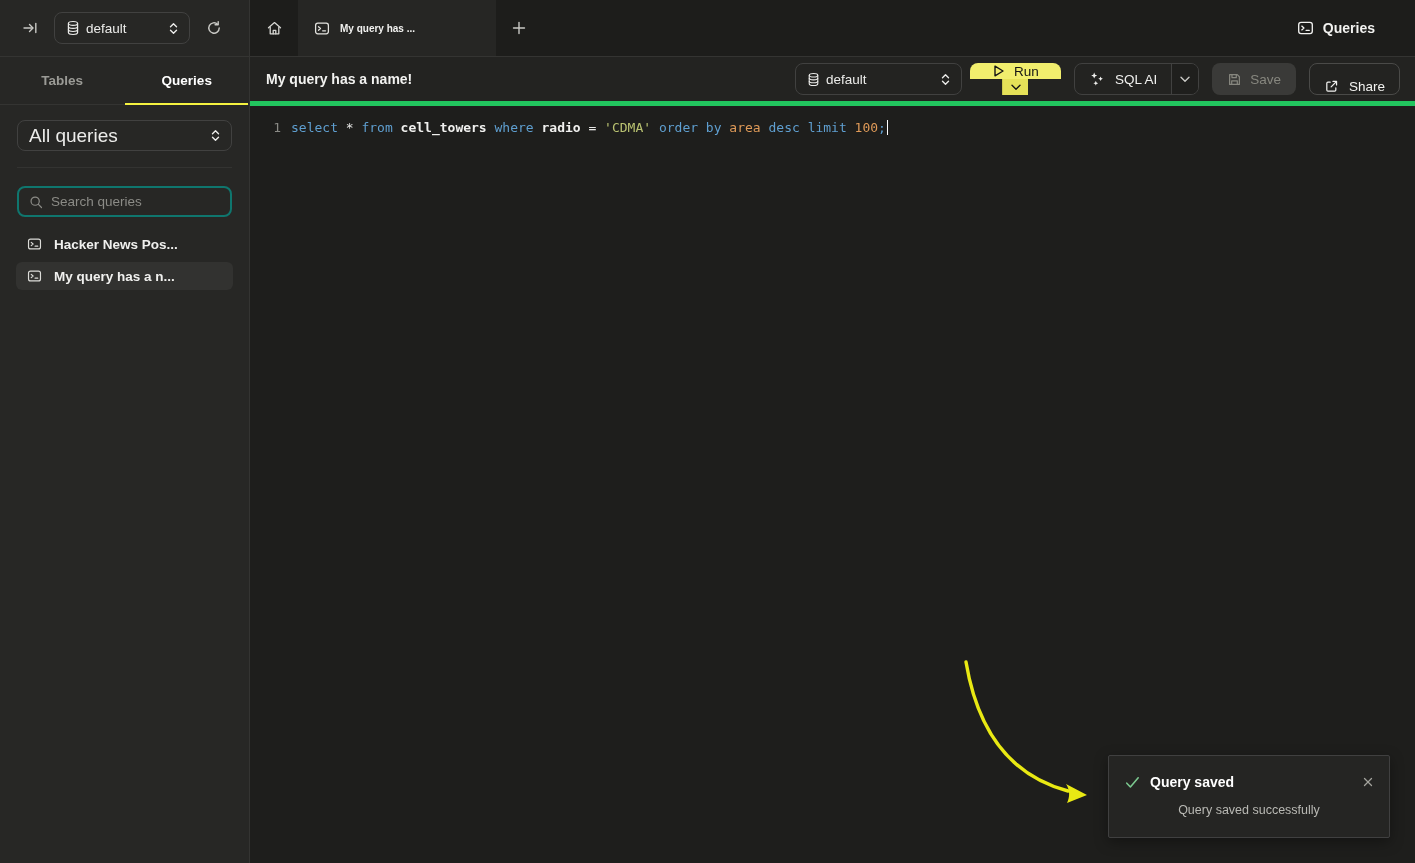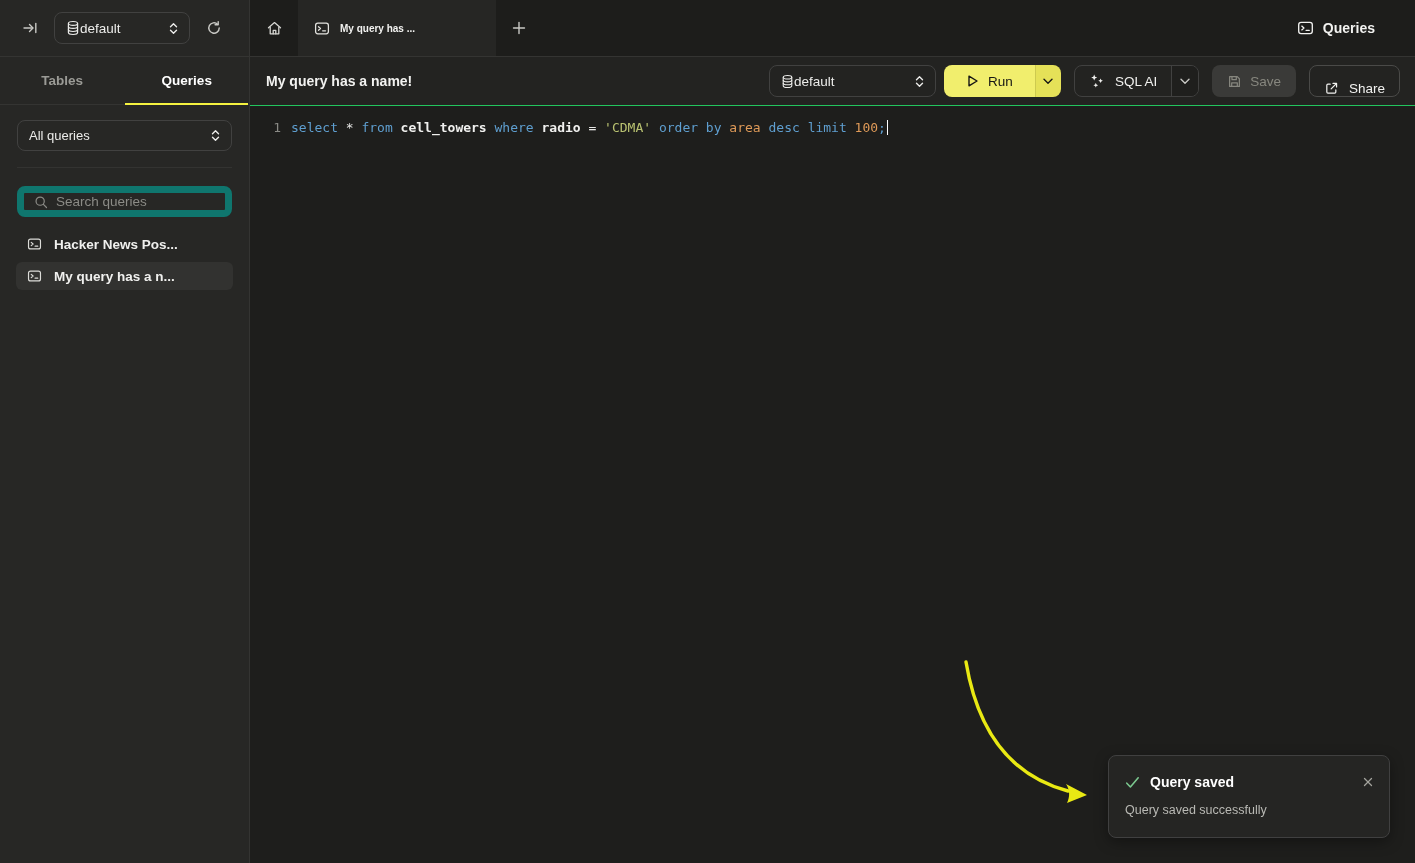--- a/index.html
+++ b/index.html
@@ -13,21 +13,21 @@
   .icon { display:inline-flex; align-items:center; justify-content:center; flex:0 0 auto; }
 
   
   .topbar { height:57px; display:flex; border-bottom:1px solid #343432; background:#1d1d1b; }
   .topbar-left {
     width:250px; flex:0 0 250px; background:#272725; border-right:1px solid #343432;
     display:flex; align-items:center; padding:0 14px 0 22px; gap:16px;
   }
   .iconbtn { background:none; border:none; color:#c9c9c5; cursor:pointer; display:inline-flex; align-items:center; justify-content:center; }
   .select {
-    display:flex; align-items:center; gap:0; height:32px; padding:0 10px 0 11px;
+    display:flex; align-items:center; gap:6px; height:32px; padding:0 10px 0 11px;
     border:1px solid #414140; border-radius:8px; background:transparent; color:#ececea;
     font-size:13.5px; cursor:pointer;
   }
   .select .grow { flex:1; }
   .topbar-db { flex:1; max-width:136px; }
   .tabstrip { flex:1; display:flex; align-items:stretch; }
   .home-btn { width:48px; display:flex; align-items:center; justify-content:center; color:#d6d6d2; cursor:pointer; }
   .tab {
     width:198px; background:#262624; display:flex; align-items:center; gap:10px;
     padding:0 16px; cursor:pointer; font-size:10px; font-weight:600; color:#f2f2f0;
@@ -44,57 +44,57 @@
   
   .side-tabs { display:flex; height:48px; border-bottom:1px solid #343432; }
   .side-tab {
     flex:1; display:flex; align-items:center; justify-content:center; font-size:13.5px;
     color:#9b9b96; cursor:pointer; position:relative;font-weight:bold;
   }
   .side-tab.active { color:#ffffff; font-weight:600; }
   .side-tab.active::after { content:""; position:absolute; left:0; right:1px; bottom:-1px; height:2.5px; background:#f5f240; }
   .side-section { padding:15px 17px 0 17px; }
   .side-divider { border-bottom:1px solid #333331; margin-top:16px; }
-  .select.small { height:31px; font-size:13px; }
+  .select.small { height:31px; font-size:19px; }
   .splitbtn { display:flex; width:100%; height:31px; border-radius:8px; overflow:hidden; cursor:pointer; margin-top:14px; }
   .splitbtn .main-part {
     flex:1; display:flex; align-items:center; justify-content:center; gap:9px;
     background:#f1ee6d; color:#1b1b17; font-size:13.5px; font-weight:500; border:none; cursor:pointer;
   }
   .splitbtn .chev-part {
     width:23px; background:#e5e158; display:flex; align-items:center; justify-content:center;
     color:#1b1b17; border:none; border-left:1px solid rgba(0,0,0,.12); cursor:pointer;
   }
   .search-box {
     margin-top:18px; height:31px; display:flex; align-items:center; gap:8px; padding:0 10px;
-    border:7px solid #0f766e; border-radius:8px; color:#8b8b86;
+    border:2px solid #0f766e; border-radius:8px; color:#8b8b86;
   }
   .search-box input {
     flex:1; background:transparent; border:none; outline:none; color:#ececea; font-size:13.5px;
     font-family:"Liberation Sans", sans-serif;
   }
   .search-box input::placeholder { color:#8b8b86; }
   .query-list { margin-top:13px; padding:0 16px; display:flex; flex-direction:column; gap:4px; }
   .query-item {
     height:28px; display:flex; align-items:center; gap:12px; padding:0 11px; border-radius:6px;
     font-size:13.5px; font-weight:600; color:#f0f0ee; cursor:pointer;
   }
   .query-item .icon { color:#dcdcd8; }
   .query-item.selected { background:#323230; }
 
   
   .title-row {
-    height:49px; background:#232321; border-bottom:1px solid #22c55e;
+    height:49px; background:#232321; border-bottom:5px solid #22c55e;
     display:flex; align-items:center; padding:0 15px 0 16px;
   }
   .page-title { font-size:14px; font-weight:600; color:#f2f2f0; }
   .toolbar { margin-left:auto; display:flex; align-items:center; gap:13px; }
   .toolbar .select { width:167px; margin-right:-5px; background:#232321; }
   .btn { height:32px; border-radius:8px; font-size:13.5px; display:flex; align-items:center; cursor:pointer; border:none; }
-  .run-btn { overflow:hidden; padding:0; }
+  .run-btn { overflow:hidden; padding:0;flex-direction:column; }
   .run-btn .main-part {
     width:91px; height:100%; background:#f1ee6d; color:#161614; font-weight:500; border:none;
     display:flex; align-items:center; justify-content:center; gap:9px; font-size:13.5px; cursor:pointer;
   }
   .run-btn .chev-part { width:26px; height:100%; background:#e5e158; border:none; border-left:1px solid rgba(0,0,0,.1); display:flex; align-items:center; justify-content:center; color:#161614; cursor:pointer; }
   .sqlai-btn { border:1px solid #414140; border-radius:8px; overflow:hidden; background:#232321; }
   .sqlai-btn .main-part { padding:0 14px; height:100%; display:flex; align-items:center; gap:10px; color:#f0f0ee; background:transparent; border:none; font-size:13.5px; font-weight:500; cursor:pointer; }
   .sqlai-btn .chev-part { width:27px; height:100%; border:none; border-left:1px solid #414140; background:#1f1f1d; color:#c9c9c5; display:flex; align-items:center; justify-content:center; cursor:pointer; }
   .save-btn { background:#3a3a38; color:#87877f; gap:8px; padding:16px 15px; cursor:default; }
   .share-btn { background:transparent; border:1px solid #4a4a48; color:#f2f2f0; gap:10px; padding:0 14px; font-weight:500;align-items:flex-end; }
@@ -106,27 +106,27 @@
   .tok.kw { color:#5f9fd0; }
   .tok.ident { color:#f0f0ee; font-weight:bold; }
   .tok.str { color:#b9c271; }
   .tok.orange { color:#df9a58; }
   .tok.plain { color:#e6e6e4; }
   .caret { display:inline-block; width:1.5px; height:15px; background:#ffffff; vertical-align:-3px; margin-left:1px; }
 
   
   .toast {
     position:absolute; left:1108px; top:755px; width:282px; height:83px;
-    background:#252523; border:1px solid #404040; border-radius:8px;
+    background:#252523; border:1px solid #404040; border-radius:2px;
     padding:18px 16px 0 16px; box-shadow:0 4px 14px rgba(0,0,0,.35); z-index:10;
   }
   .toast-head { display:flex; align-items:center; gap:10px; }
   .toast-title { font-size:14px; font-weight:700; color:#ffffff; }
   .toast-close { margin-left:auto; background:none; border:none; color:#a3a39d; font-size:14px; cursor:pointer; line-height:1; }
-  .toast-msg { margin-top:13px; font-size:12.5px; color:#b9b9b4; }
+  .toast-msg { margin-top:13px; font-size:12.5px; color:#b9b9b4;text-align:center; }
   .check-icon { color:#7bc88f; }
 
   
   .arrow-overlay { position:absolute; inset:0; width:1415px; height:863px; pointer-events:none; z-index:9; }
 </style>
 </head>
 <body>
 
 <header class="topbar">
   <div class="topbar-left">

